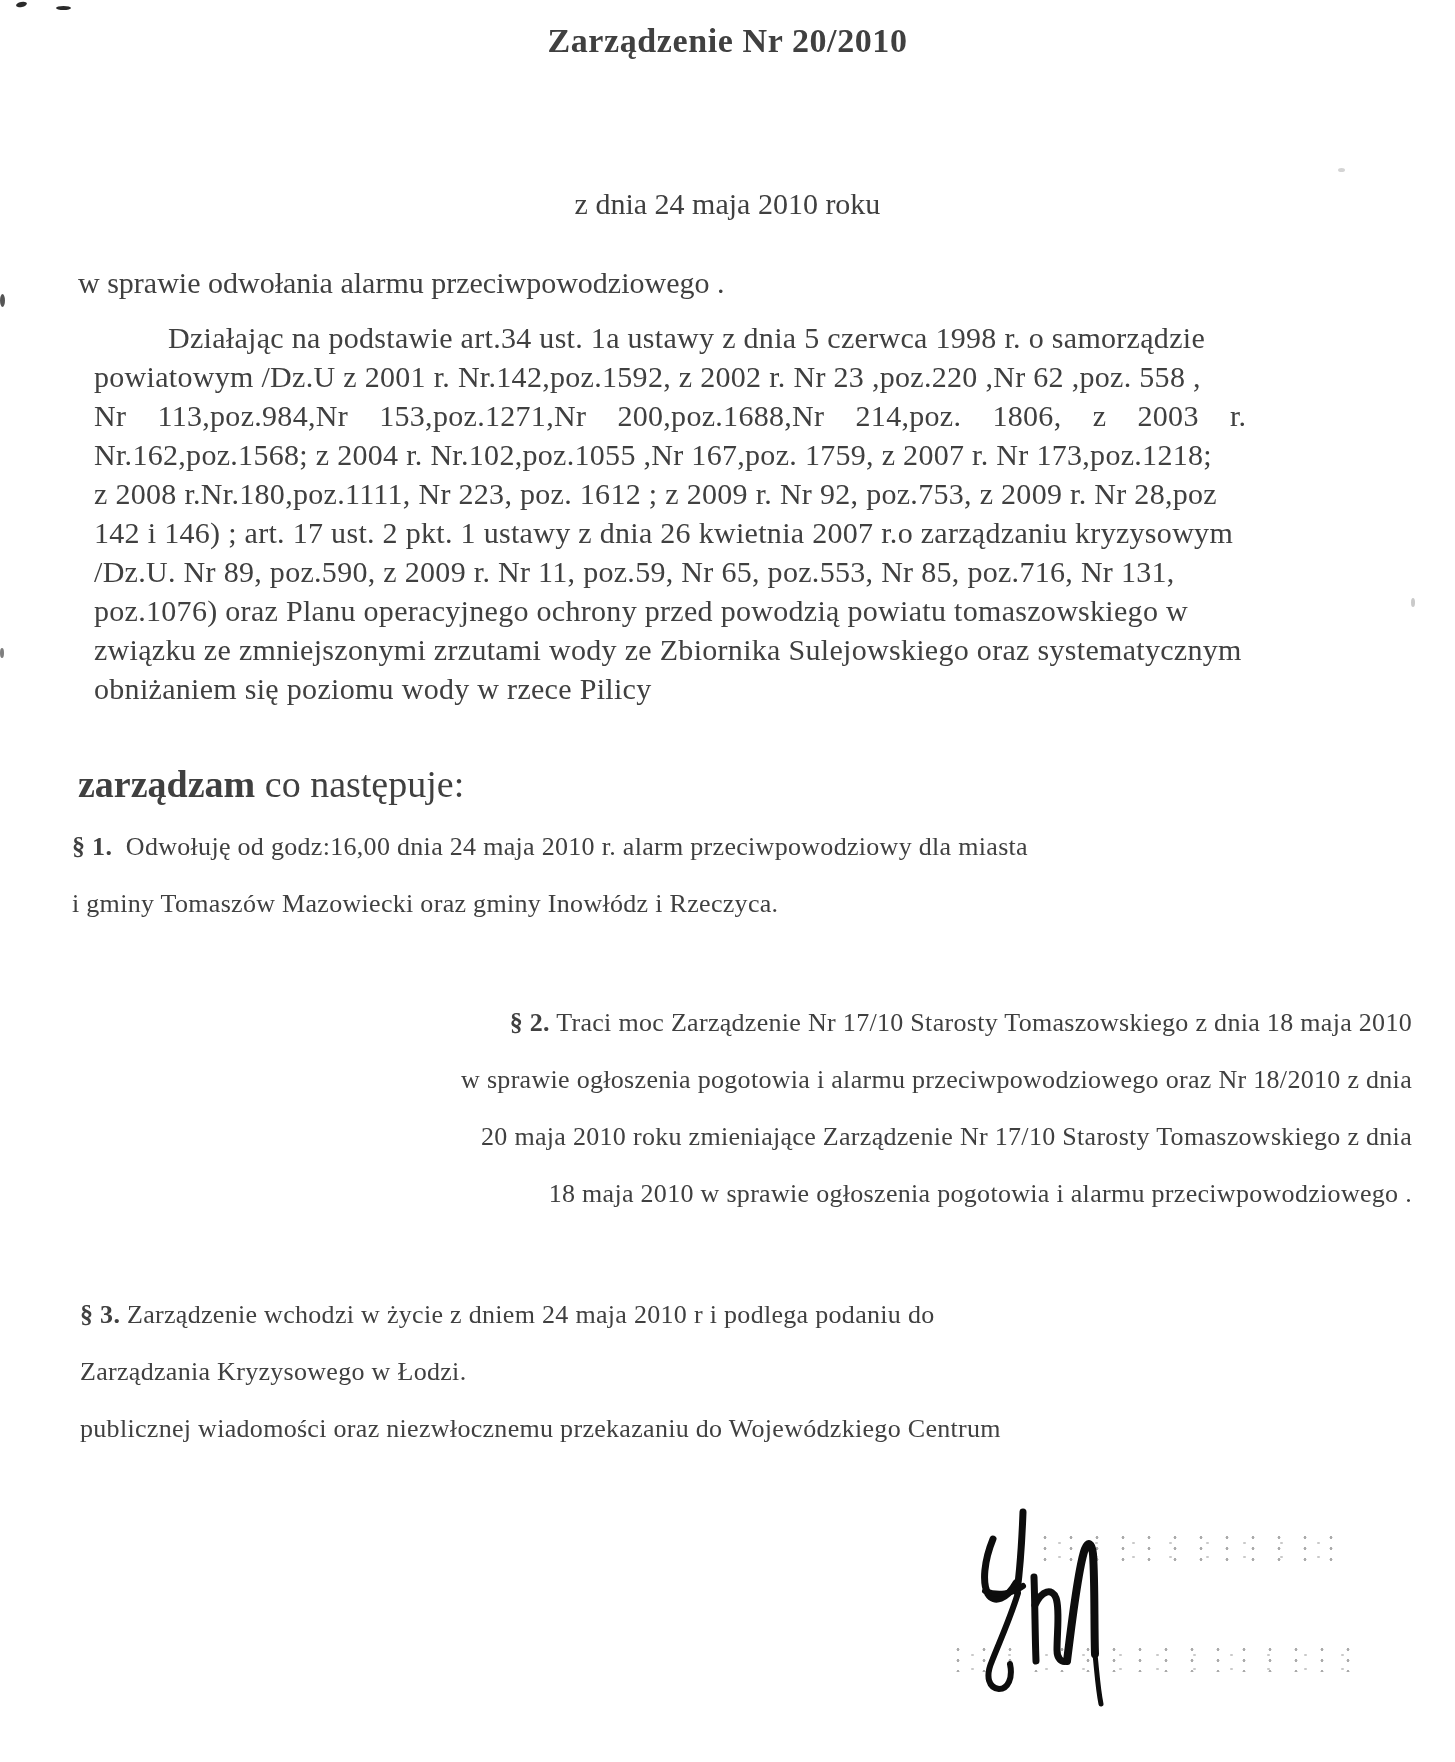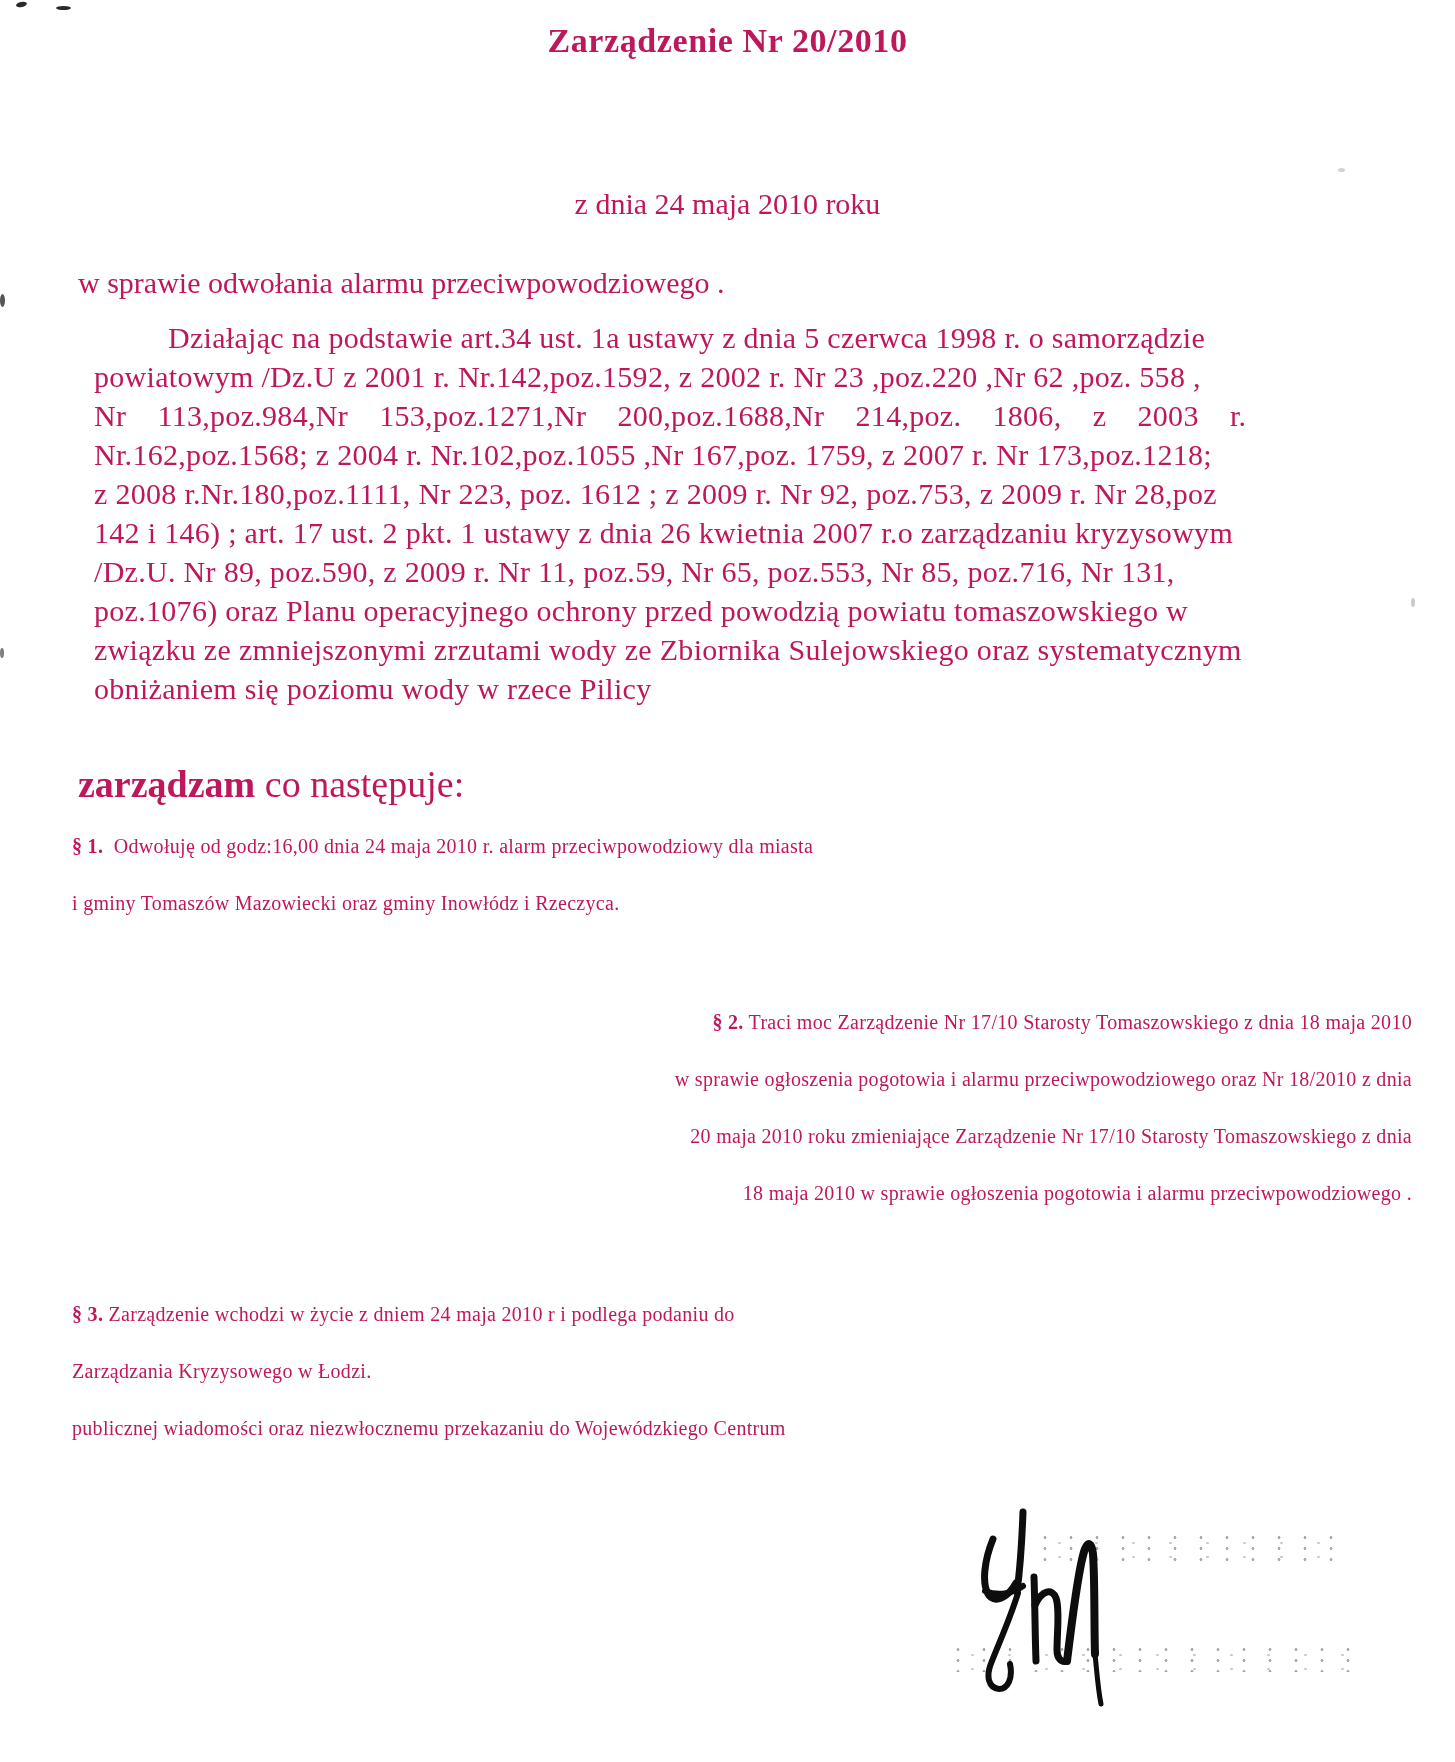--- a/index.html
+++ b/index.html
@@ -3,43 +3,43 @@
 <meta charset="utf-8">
 <style>
   html, body { margin: 0; padding: 0; background: #e8e8e8; }
   .page {
     position: relative;
     width: 1455px;
     height: 1762px;
     margin: 0 auto;
     background: #ffffff;
     font-family: "Liberation Serif", "DejaVu Serif", serif;
-    color: #be185d;
+    color: #404040;
     overflow: hidden;
   }
   .center { position: absolute; left: 0; width: 100%; text-align: center; }
   .title1 { top: 22px;  font-size: 34px; font-weight: bold; letter-spacing: .6px; }
   .title2 { top: 104px; font-size: 33px; font-weight: bold; letter-spacing: .4px; }
   .dateline { top: 187px; font-size: 30px; }
   .subject { position: absolute; left: 78px; top: 266px; font-size: 30px; white-space: pre-wrap; }
   .intro {
     position: absolute; left: 66px; top: 318px; width: 1335px;
     font-size: 30px; line-height: 39px; letter-spacing: .3px; margin-left: 28px;
   }
   .intro .docline { white-space: pre-wrap; }
   .indent { text-indent: 74px; }
   .decree { position: absolute; left: 78px; top: 762px; font-size: 38px; white-space: pre-wrap; text-align: right; }
   .section {
     position: absolute; left: 72px; width: 1340px;
-    font-size: 20px; line-height: 57px; letter-spacing: .3px;
+    font-size: 26px; line-height: 57px; letter-spacing: .3px;
   }
   .section .docline { white-space: pre-wrap; }
   .sec1 { top: 818px; }
   .sec2 { top: 994px; text-align: right; }
-  .sec3 { top: 1286px; }
+  .sec3 { top: 1286px; margin-left: 8px; }
   b { font-weight: bold; }
   .signature { position: absolute; left: 930px; top: 1455px; width: 420px; height: 280px; }
   .noise-band { position: absolute; opacity: .45; pointer-events: none;
     background-image:
       radial-gradient(circle, rgba(20,20,20,.8) 1.1px, transparent 1.8px),
       radial-gradient(circle, rgba(20,20,20,.5) 1px, transparent 1.5px);
     background-size: 26px 11px, 37px 14px;
     background-position: 0 2px, 9px 6px;
   }
   .band1 { left: 1032px; top: 1530px; width: 305px; height: 36px; }

